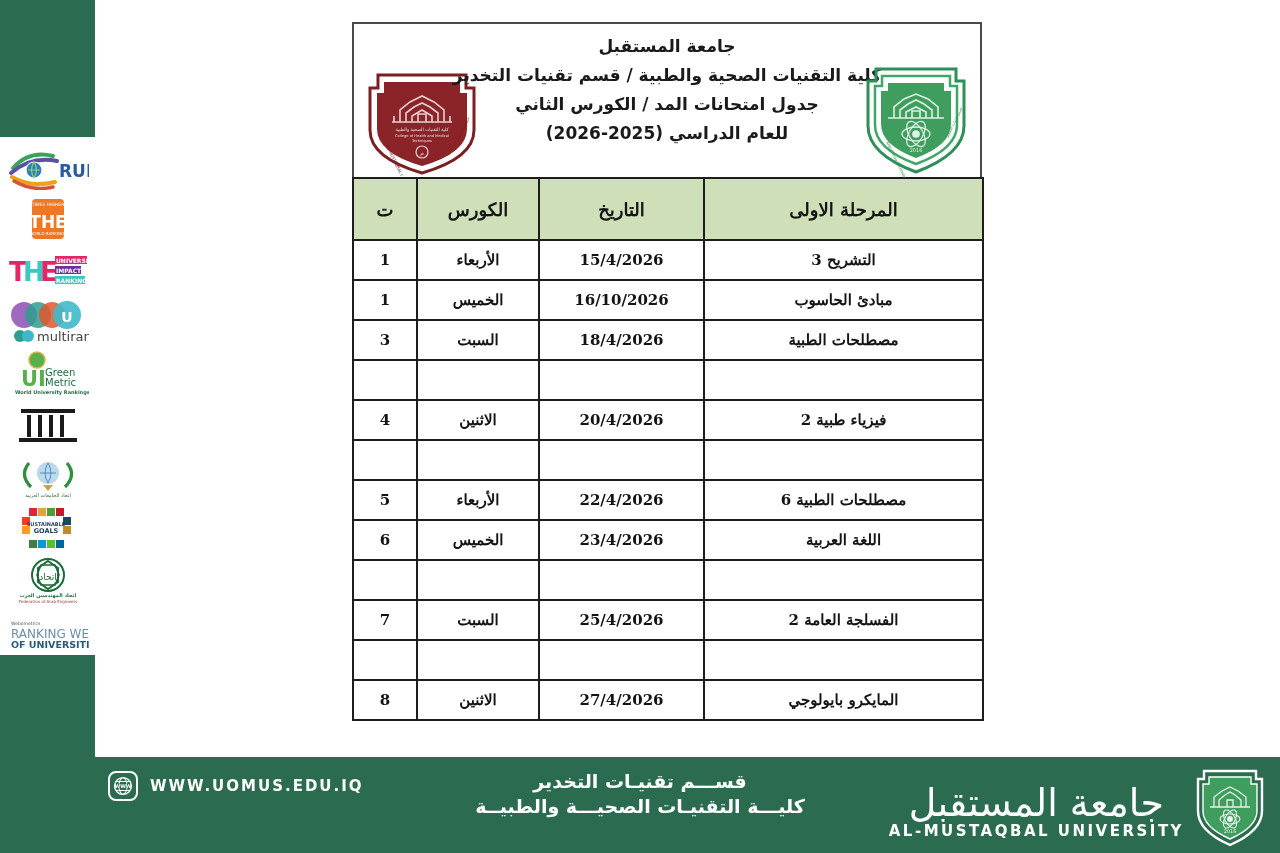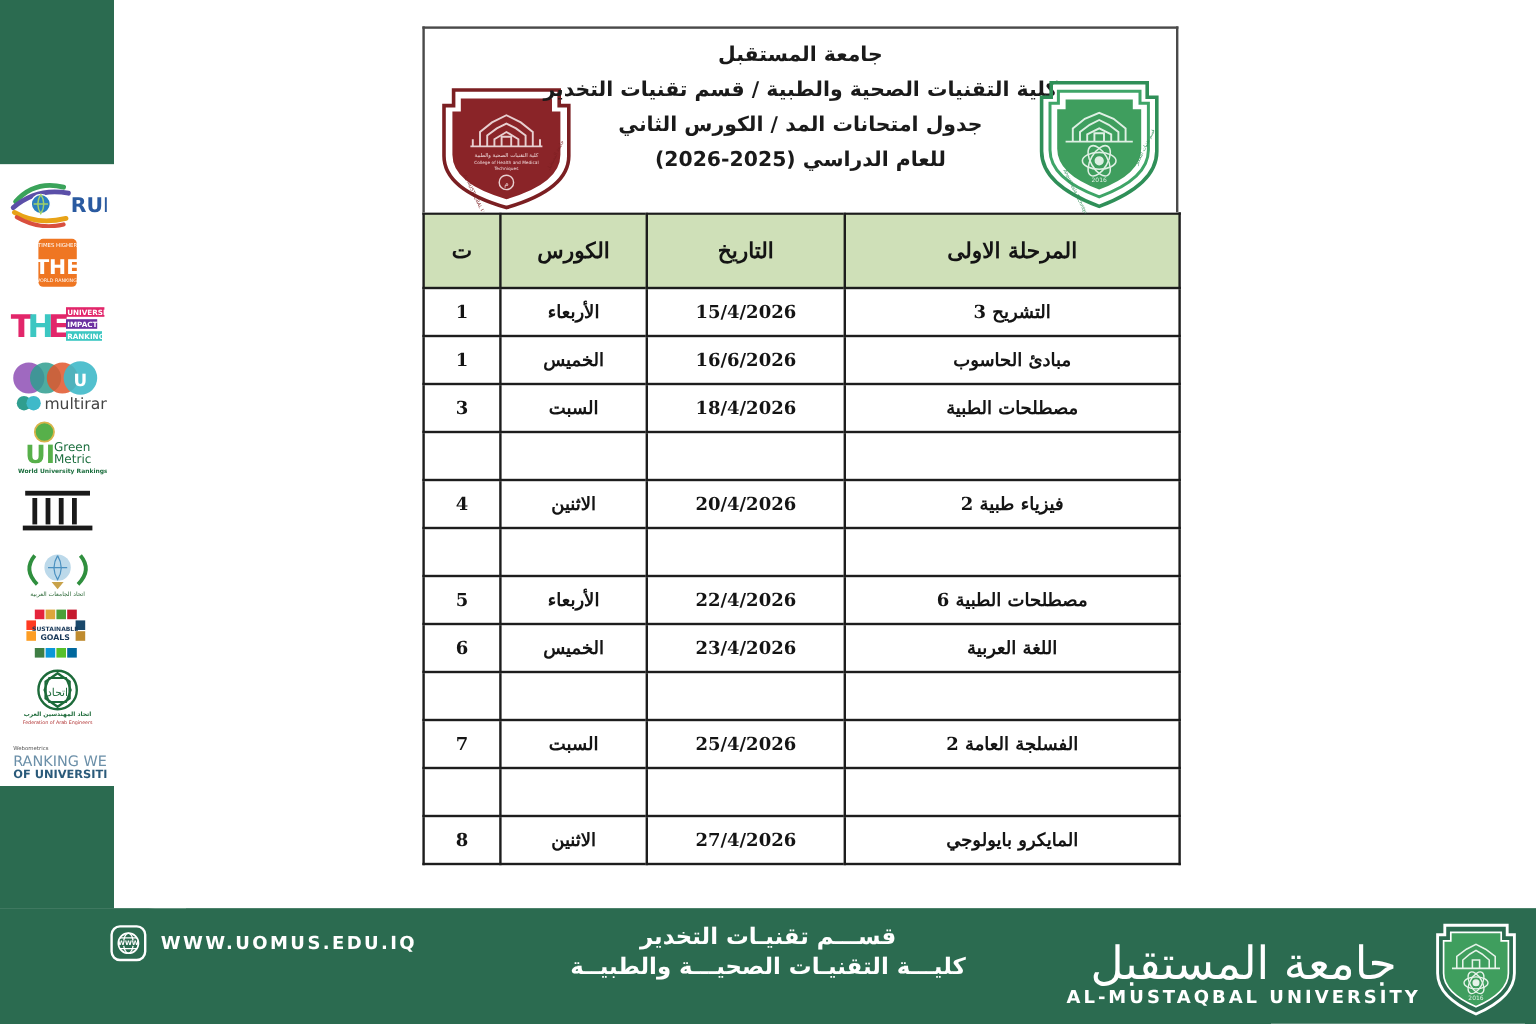--- a/index.html
+++ b/index.html
@@ -103,21 +103,21 @@
   tr.blank td{height:40px;}
   td.num{font-family:"Liberation Serif","DejaVu Serif",serif;font-weight:normal;font-size:16px;}
   td.date{font-family:"Liberation Serif","DejaVu Serif",serif;font-size:16px;letter-spacing:0px;}
 
   
   #footer{
     position:absolute;left:0;top:757px;width:1280px;height:96px;
     background:#2b6b50;
   }
   #foot-left{
-    position:absolute;left:92px;top:14px;
+    position:absolute;left:108px;top:14px;
     display:flex;flex-direction:row;gap:21px;
   }
   .foot-line{display:flex;align-items:center;gap:12px;}
   .foot-ico{
     width:30px;height:30px;border:2px solid #ffffff;border-radius:8px;
     display:flex;align-items:center;justify-content:center;box-sizing:border-box;
   }
   .foot-txt{
     color:#ffffff;font-weight:bold;font-size:15px;letter-spacing:2px;
     font-family:"DejaVu Sans","Liberation Sans",sans-serif;
@@ -353,21 +353,21 @@
       </thead>
       <tbody id="sched-body">
           <tr>
             <td>التشريح 3</td>
             <td class="date">15/4/2026</td>
             <td>الأربعاء</td>
             <td class="num">1</td>
           </tr>
           <tr>
             <td>مبادئ الحاسوب</td>
-            <td class="date">16/6/2026</td>
+            <td class="date">16/10/2026</td>
             <td>الخميس</td>
             <td class="num">1</td>
           </tr>
           <tr>
             <td>مصطلحات الطبية</td>
             <td class="date">18/4/2026</td>
             <td>السبت</td>
             <td class="num">3</td>
           </tr>
           <tr class="blank">

